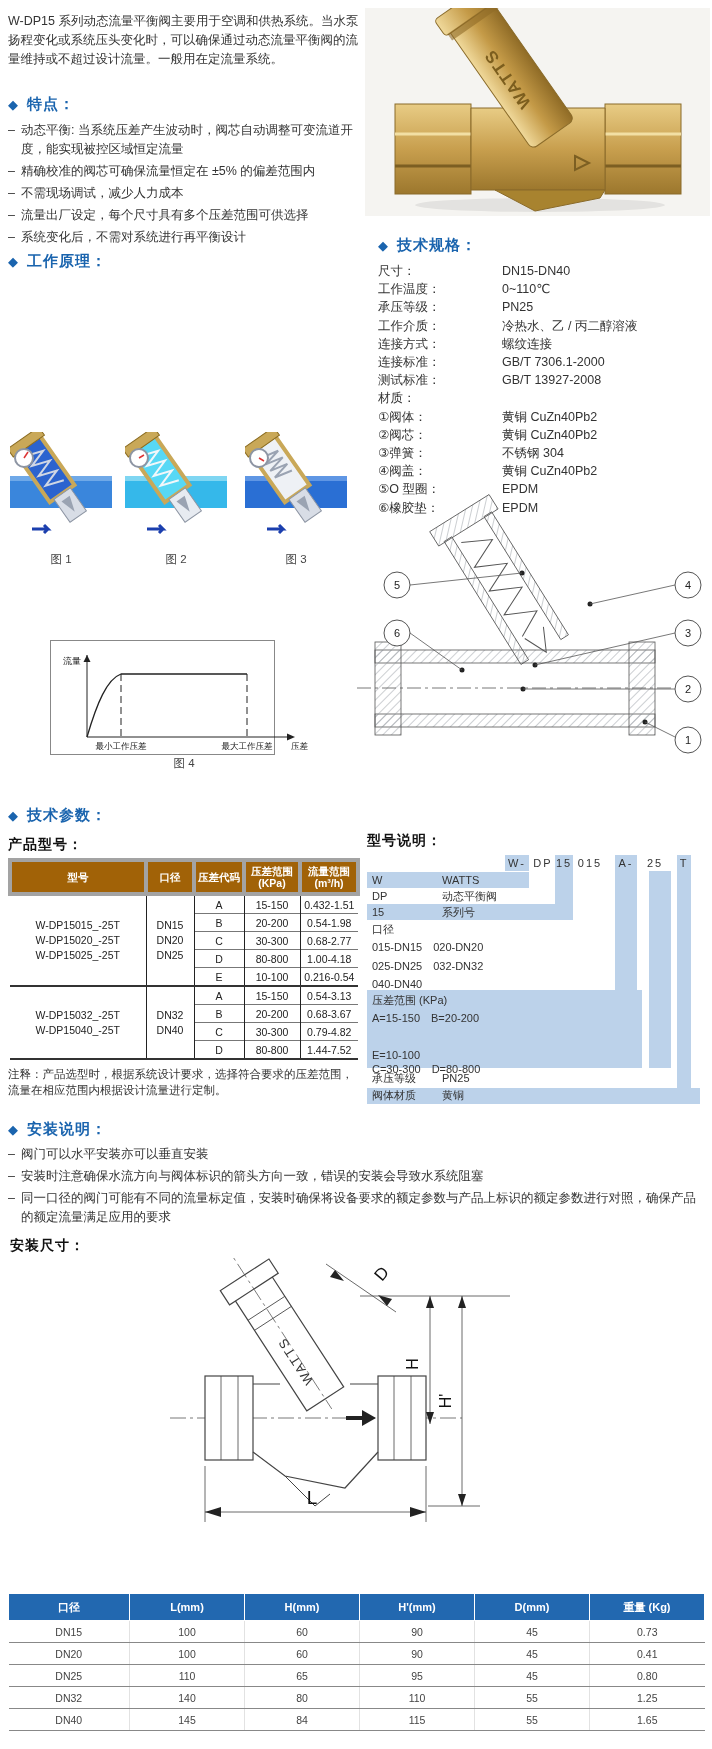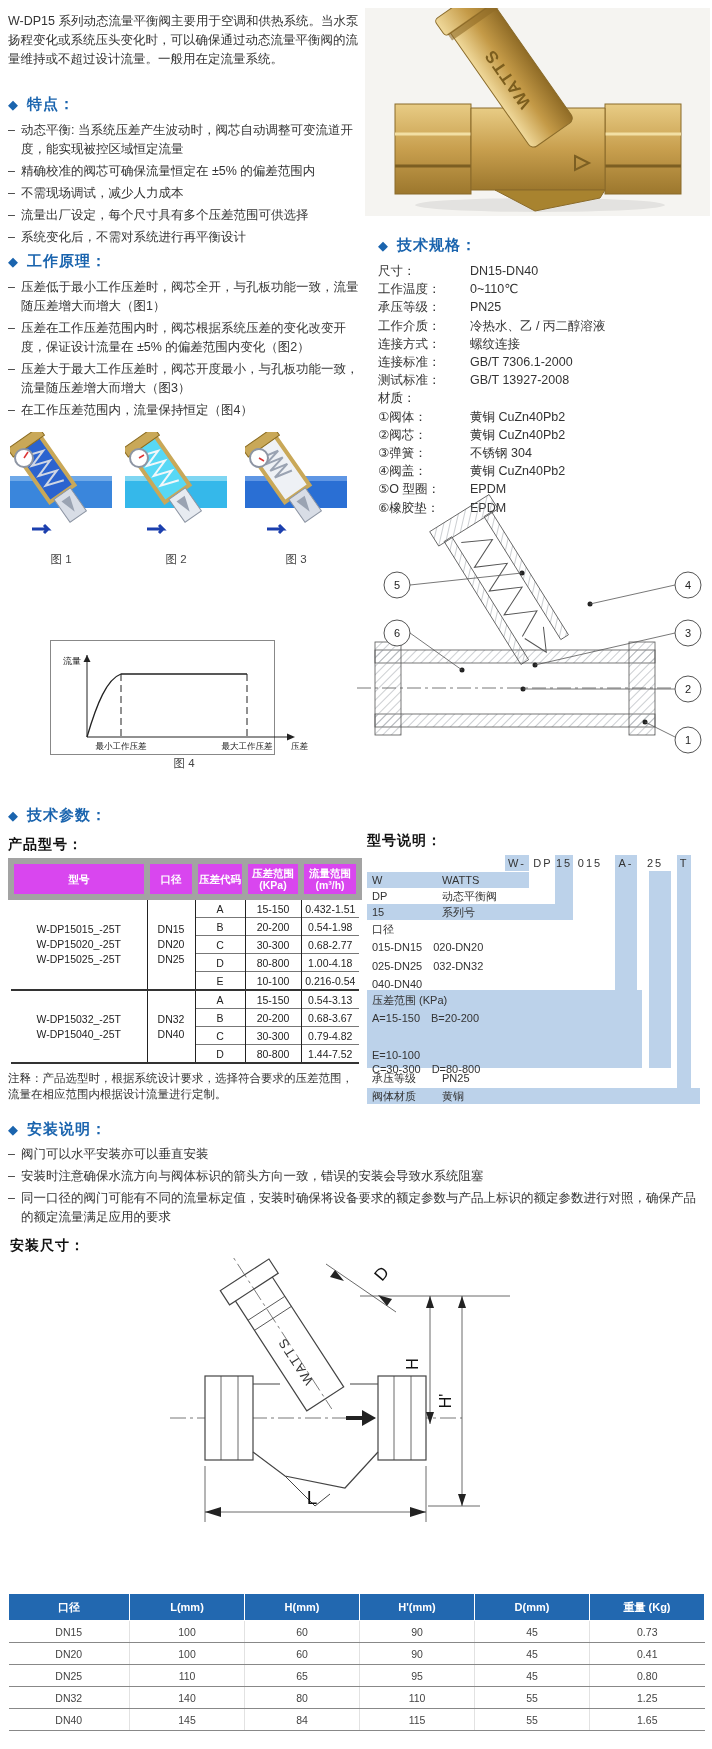--- a/index.html
+++ b/index.html
@@ -12,30 +12,30 @@
   .subhd { color:#111; font-weight:bold; font-size:14px; letter-spacing:1px; }
 
   .body-text { font-size:12.5px; color:#333; line-height:19px; }
   .li { position:relative; padding-left:13px; margin-bottom:3px; }
   .li::before { content:"–"; position:absolute; left:0; color:#333; }
 
   
   .abs { position:absolute; }
 
   
-  .spec-row { display:flex; line-height:18.2px; font-size:12.5px; color:#333; }
+  .spec-row { display:flex; line-height:18.2px; font-size:12.5px; color:#333;gap:32px; }
   .spec-label { width:92px; flex:none; }
 
   
   .fig-tile { position:absolute; top:432px; width:102px; height:114px; }
   .fig-cap { position:absolute; top:552px; width:102px; text-align:center; font-size:11.5px; color:#444; }
 
   
   table.prod { border-collapse:collapse; width:348px; table-layout:fixed; border-bottom:2px solid #333; }
-  table.prod th { background:#d946ef; color:#fff; font-size:10.5px; font-weight:bold; border:6px solid #a3a3a3; padding:3px 1px; line-height:12px; }
+  table.prod th { background:#a16207; color:#fff; font-size:10.5px; font-weight:bold; border:4px solid #a3a3a3; padding:3px 1px; line-height:12px; }
   table.prod td { font-size:10.5px; color:#222; text-align:center; padding:2.5px 1px; }
   table.prod td.v { border-left:1px solid #222; }
   table.prod tr.sub td.rt { border-top:1px solid #777; }
   table.prod tr.grp td { border-top:2px solid #333; }
   table.prod td.model div { line-height:15px; }
   table.prod td.size div { line-height:15px; }
   .prod-note { font-size:11.5px; color:#333; line-height:16px; margin-top:6px; }
 
   
   .md { position:absolute; left:367px; top:832px; width:345px; height:290px; font-size:11px; color:#333; }
@@ -104,26 +104,20 @@
       <div class="li">动态平衡: 当系统压差产生波动时，阀芯自动调整可变流道开度，能实现被控区域恒定流量</div>
       <div class="li">精确校准的阀芯可确保流量恒定在 ±5% 的偏差范围内</div>
       <div class="li">不需现场调试，减少人力成本</div>
       <div class="li">流量出厂设定，每个尺寸具有多个压差范围可供选择</div>
       <div class="li">系统变化后，不需对系统进行再平衡设计</div>
     </div>
   </div>
 
   <div class="abs" style="left:8px; top:252px; width:356px;">
     <div class="hd">工作原理：</div>
-    <div class="body-text" style="margin-top:7px;">
-      <div class="li">压差低于最小工作压差时，阀芯全开，与孔板功能一致，流量随压差增大而增大（图1）</div>
-      <div class="li">压差在工作压差范围内时，阀芯根据系统压差的变化改变开度，保证设计流量在 ±5% 的偏差范围内变化（图2）</div>
-      <div class="li">压差大于最大工作压差时，阀芯开度最小，与孔板功能一致，流量随压差增大而增大（图3）</div>
-      <div class="li">在工作压差范围内，流量保持恒定（图4）</div>
-    </div>
   </div>
 
   <div class="abs" style="left:378px; top:236px; width:332px;">
     <div class="hd">技术规格：</div>
     <div style="margin-top:7px;">
       <div class="spec-row">
           <span class="spec-label">尺寸：</span>
           <span>DN15-DN40</span>
         </div>
       <div class="spec-row">
@@ -444,21 +438,21 @@
     <div class="blk blue" style="left:0; top:158px; width:275px; height:78px;">
       <div style="top:3px;">压差范围 (KPa)</div>
       <div style="top:21px;"><span>A=15-150</span>　<span>B=20-200</span></div>
       <div style="top:40px;margin-top:32px;"><span>C=30-300</span>　<span>D=80-800</span></div>
       <div style="top:59px;"><span>E=10-100</span></div>
     </div>
     <div class="mrow" style="left:0; top:238px; width:306px;">
       <span class="k">承压等级</span>
         <span class="v">PN25</span>
     </div>
-    <div class="mrow blue" style="left:0; top:256px; width:333px;">
+    <div class="mrow blue" style="left:0; top:256px; width:333px;font-family:Liberation Mono, monospace;">
       <span class="k">阀体材质</span>
         <span class="v">黄铜</span>
     </div>
   </div>
 
   <div class="abs" style="left:8px; top:1120px; width:700px;">
     <div class="hd">安装说明：</div>
     <div class="body-text" style="margin-top:6px;">
       <div class="li">阀门可以水平安装亦可以垂直安装</div>
       <div class="li">安装时注意确保水流方向与阀体标识的箭头方向一致，错误的安装会导致水系统阻塞</div>

